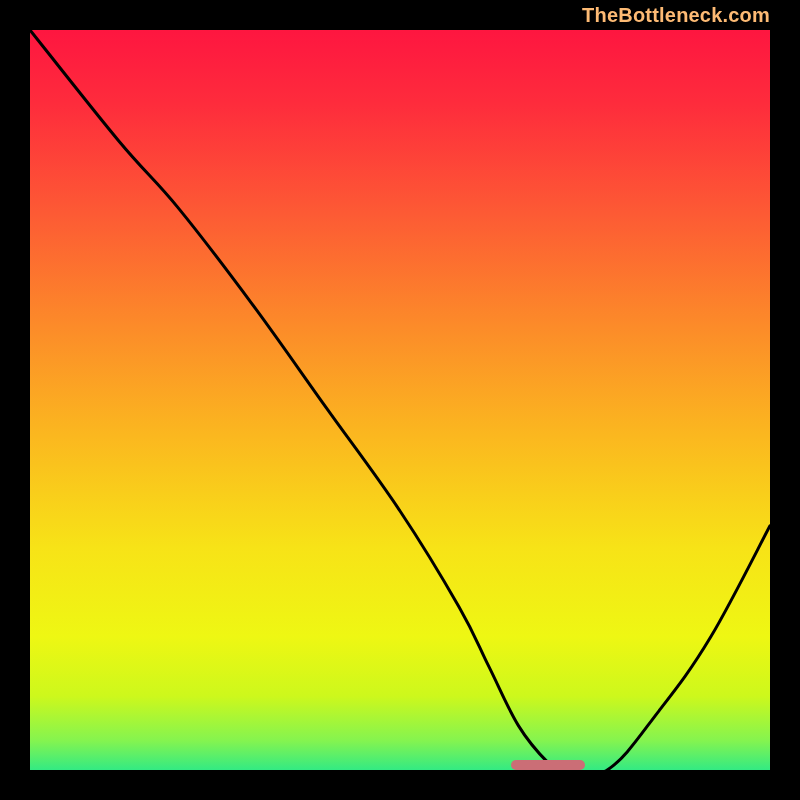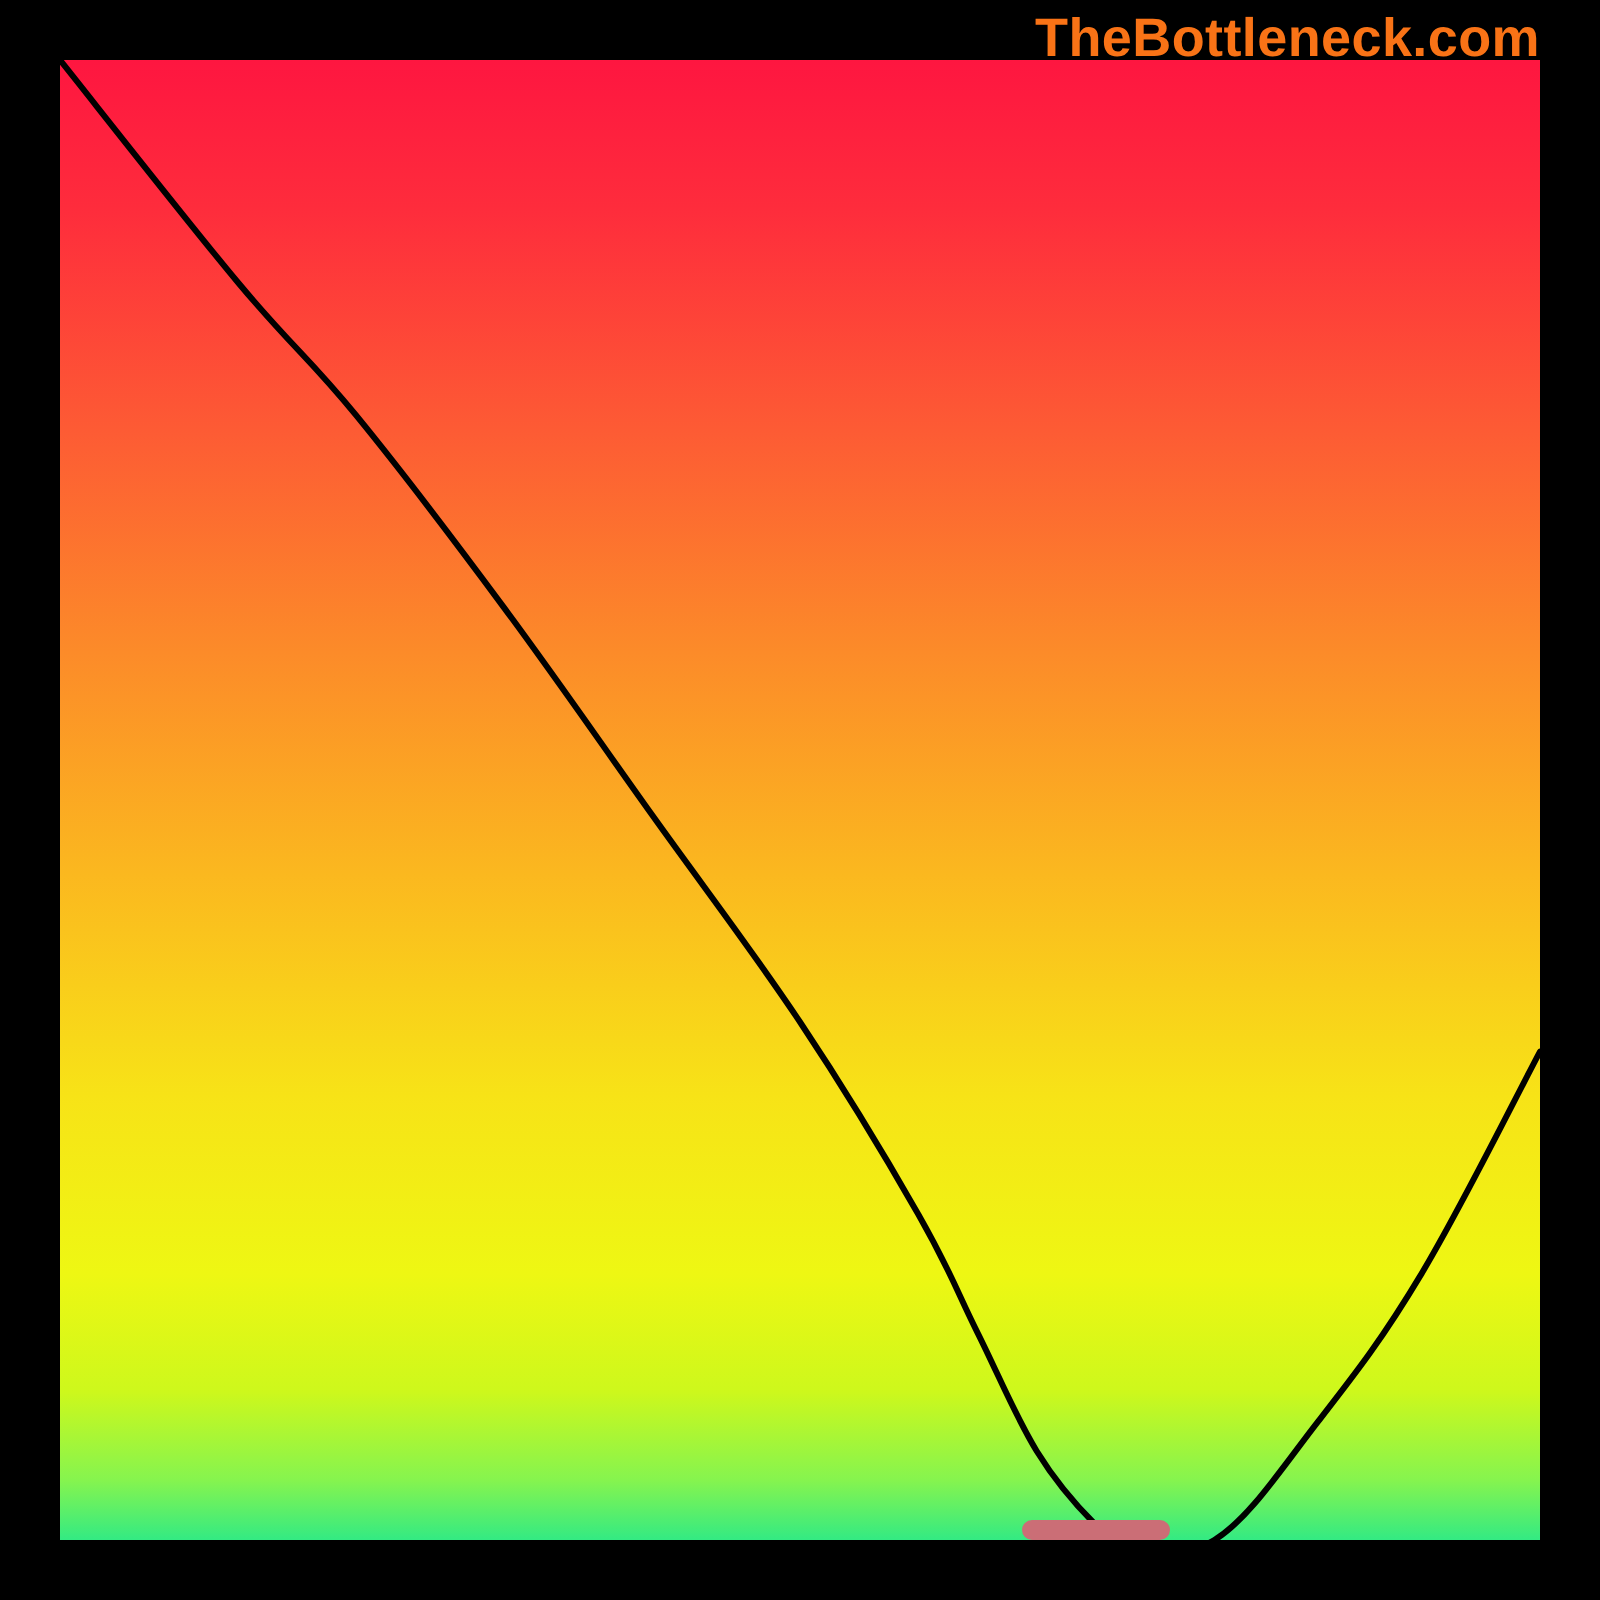--- a/index.html
+++ b/index.html
@@ -44,23 +44,23 @@
     position: absolute;
     height: 10px;
     border-radius: 5px;
     background: #cb6e76;
   }
   .watermark {
     position: absolute;
     top: 4px;
     right: 30px;
     font-family: Arial, Helvetica, sans-serif;
-    font-size: 27px;
+    font-size: 20px;
     font-weight: bold;
-    color: #f97316;
+    color: #fdba74;
     letter-spacing: 0.2px;
   }
 </style>
 </head>
 <body>
 
 <div class="frame">
   <div class="watermark">TheBottleneck.com</div>
 
   <div class="plot-area">

